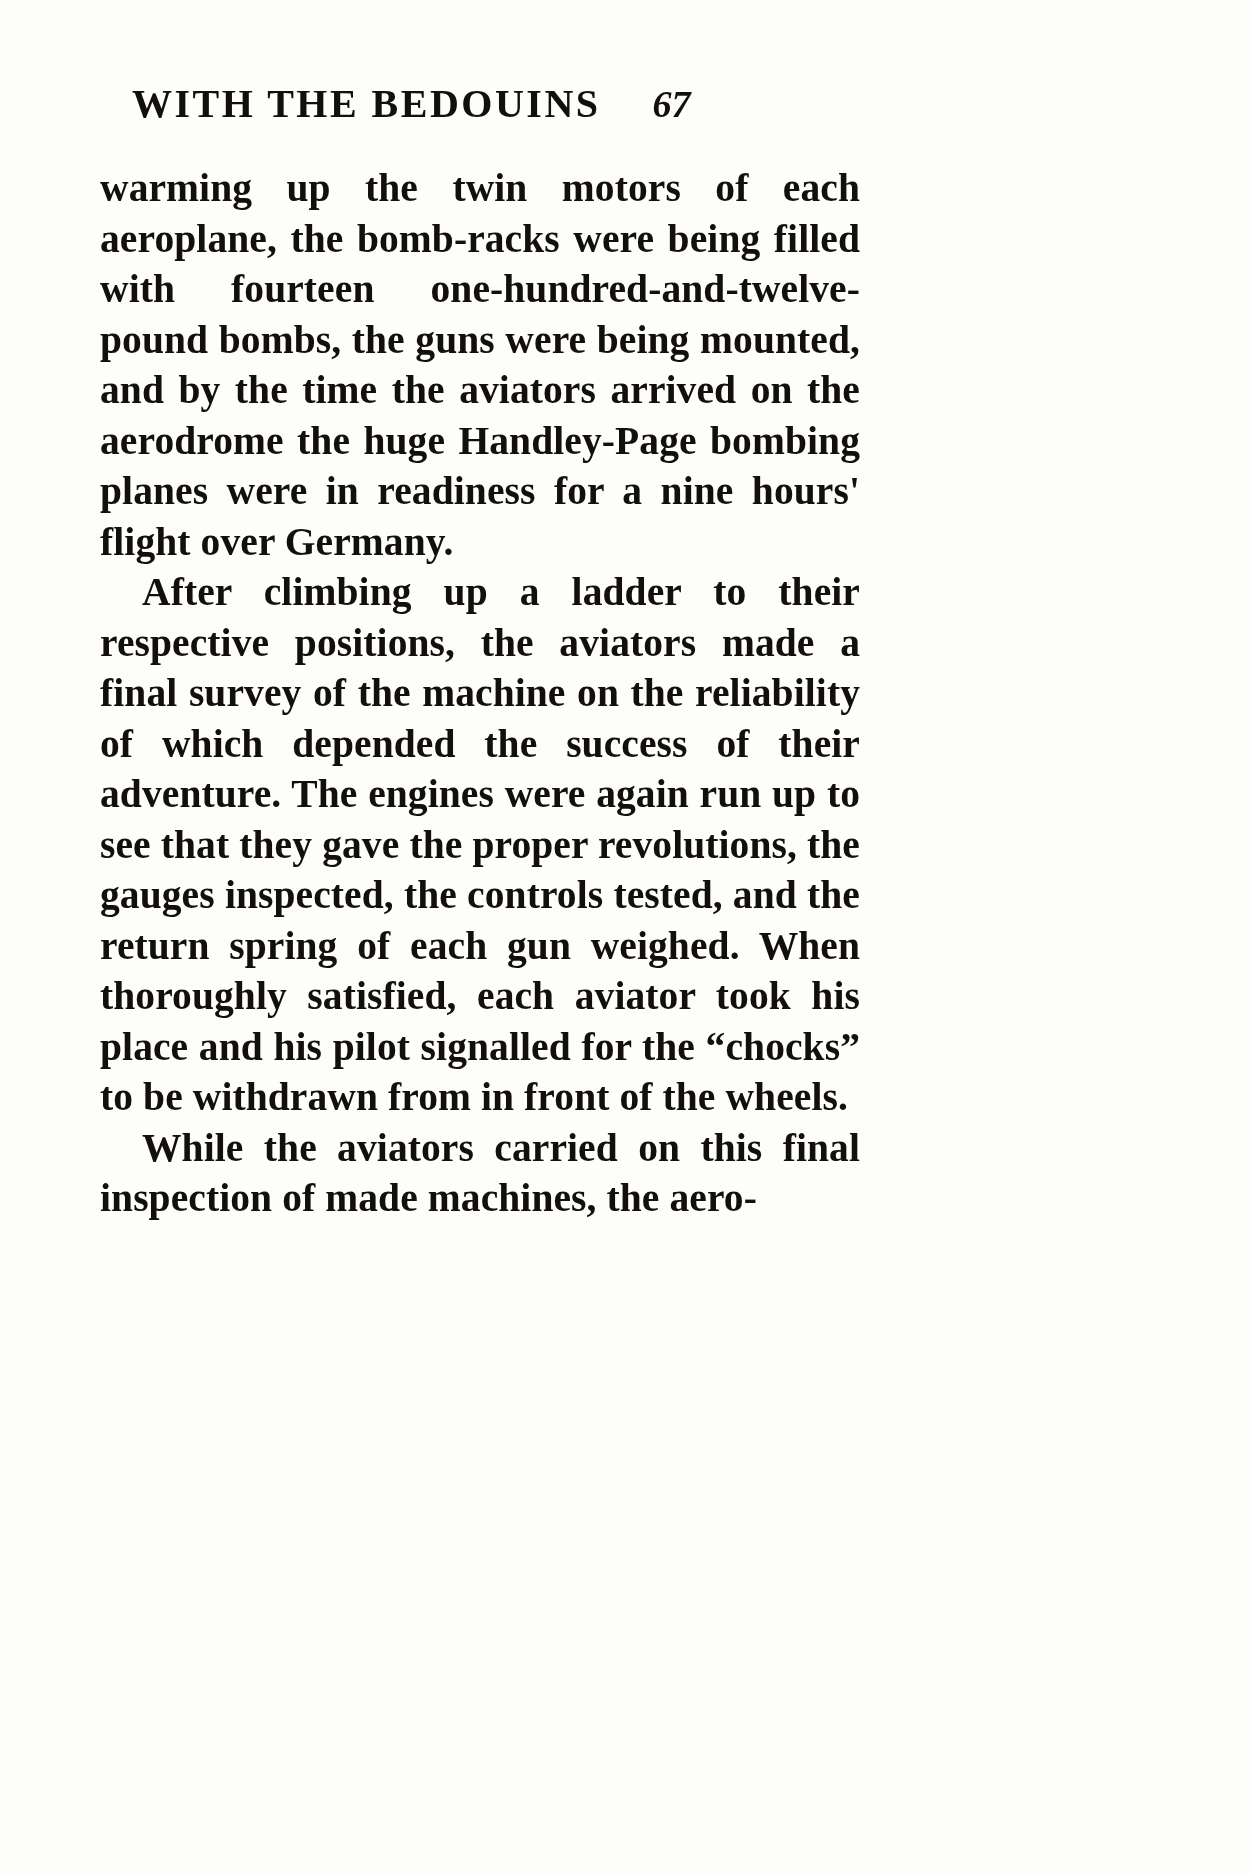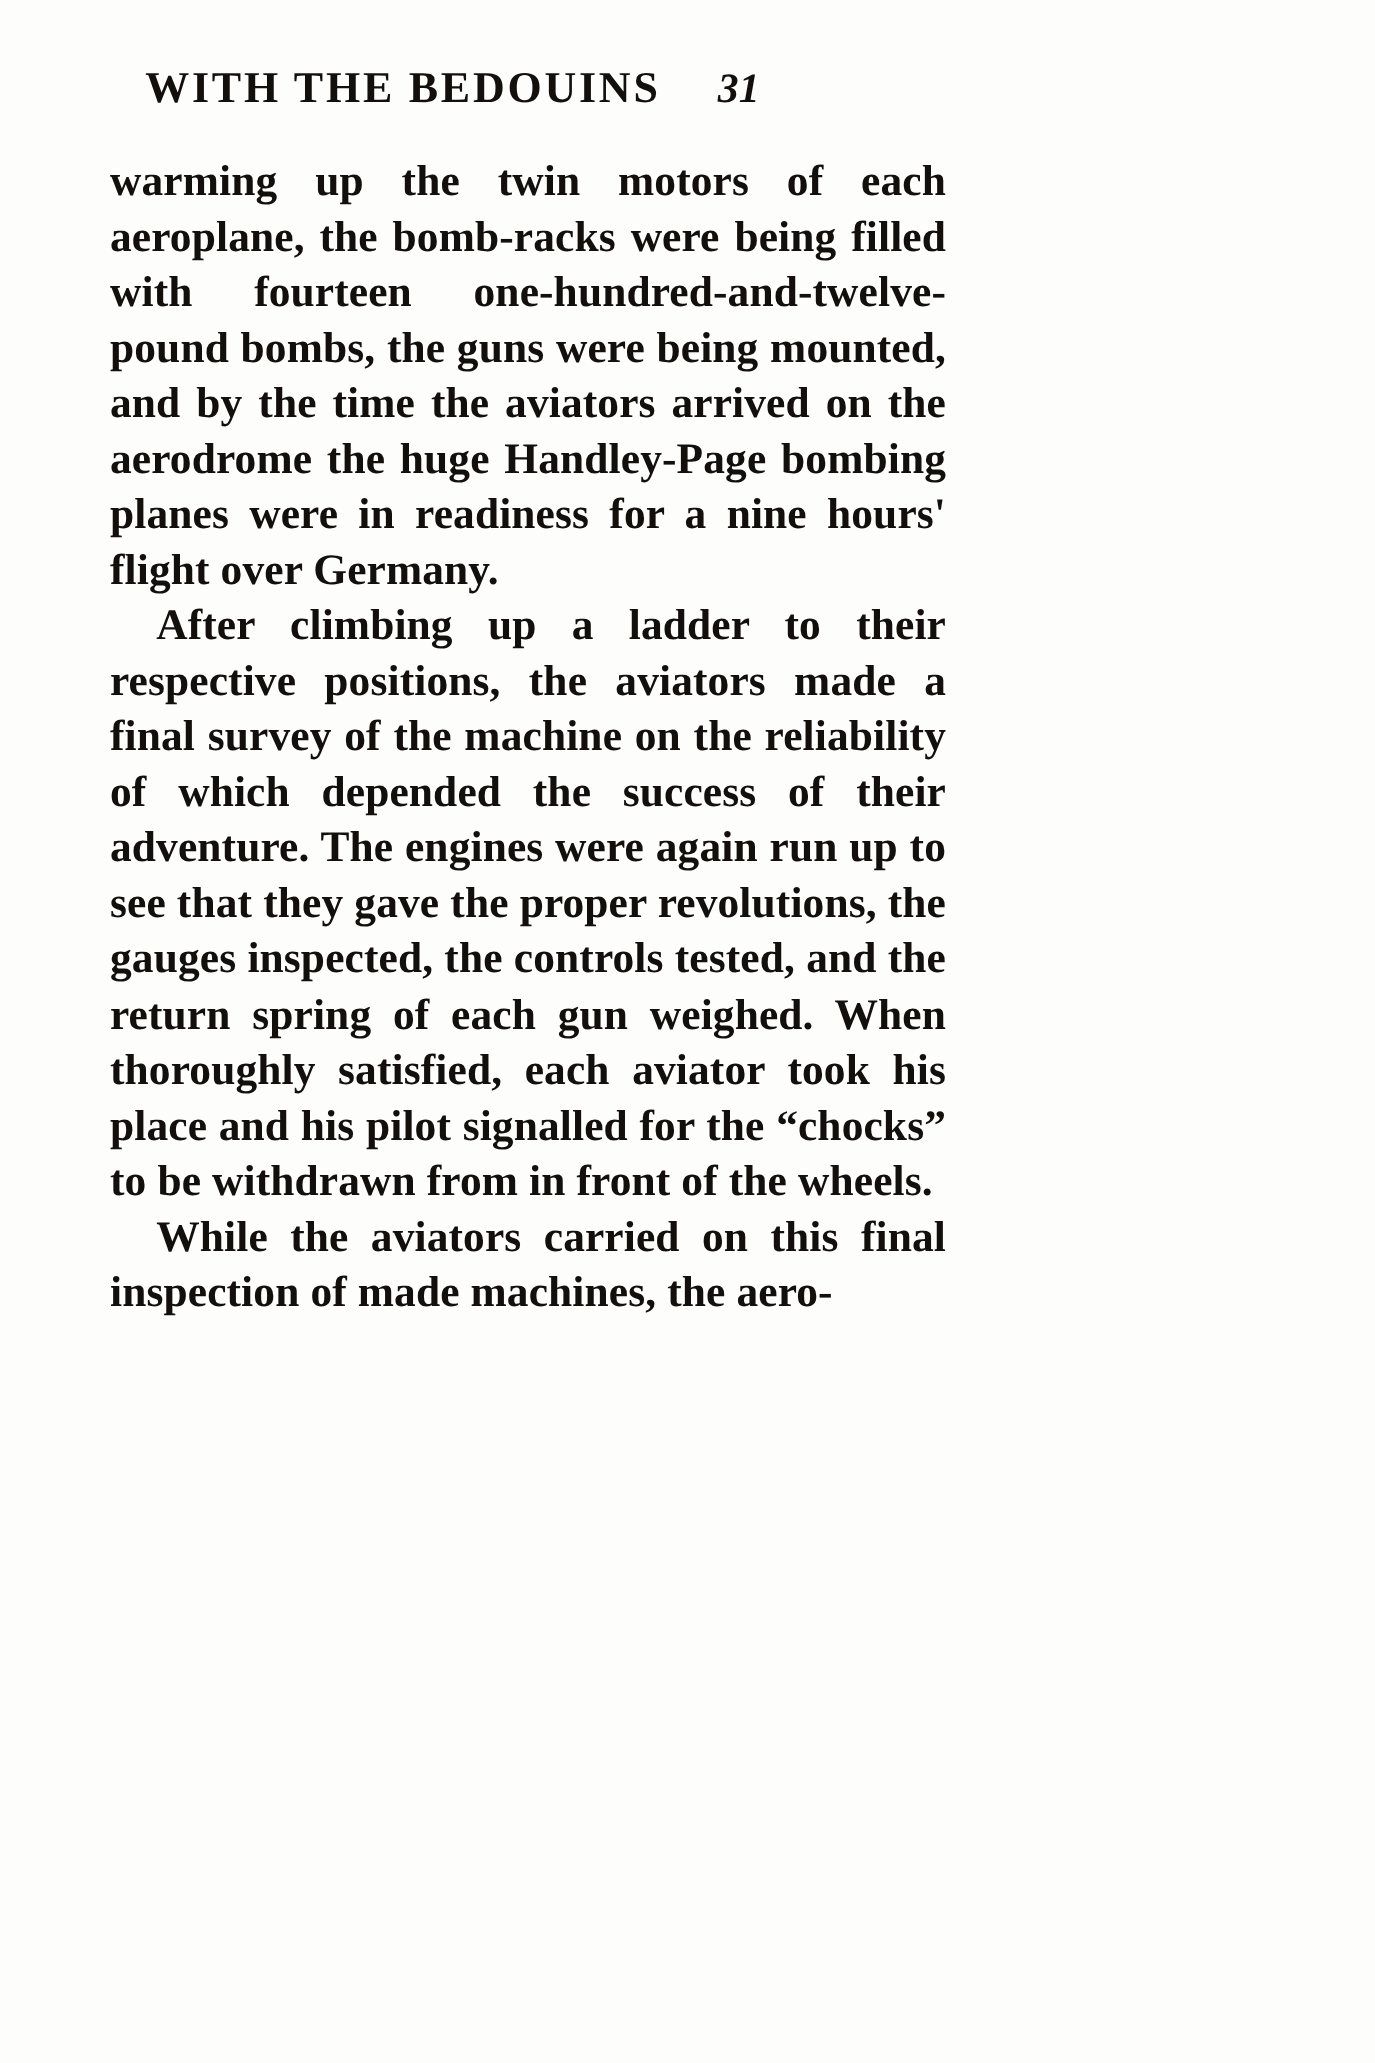--- a/index.html
+++ b/index.html
@@ -31,21 +31,21 @@
   .speck {
     position: absolute;
     background: #8e8madd;
     border-radius: 50%;
     opacity: 0.55;
   }
 
   .content {
     position: absolute;
     left: 100px;
-    top: 56px;
+    top: 80px;
     width: 760px;
   }
 
   .running-head {
     display: flex;
     align-items: baseline;
     justify-content: flex-start;
     margin: 0 0 36px 0;
     padding-left: 32px;
   }
@@ -116,21 +116,21 @@
     <div class="speck" style="left:820px;  top:1860px;width:4px;  height:4px;"></div>
     <div class="speck" style="left:300px;  top:1855px;width:30px; height:4px; border-radius:2px; transform:rotate(-20deg);"></div>
     <div class="speck" style="left:1140px; top:960px; width:4px;  height:4px;"></div>
     <div class="speck" style="left:1070px; top:1130px;width:4px;  height:4px;"></div>
   </div>
 
   <div class="content">
 
     <div class="running-head">
       <span class="title">WITH THE BEDOUINS</span>
-      <span class="folio">31</span>
+      <span class="folio">67</span>
     </div>
 
     <div class="body-text">
       <p>warming up the twin motors of each aeroplane, the bomb-racks were being filled with fourteen one-hundred-and-twelve-pound bombs, the guns were being mounted, and by the time the aviators arrived on the aerodrome the huge Handley-Page bombing planes were in readiness for a nine hours' flight over Germany.</p>
       <p class="indent">After climbing up a ladder to their respective positions, the aviators made a final survey of the machine on the reliability of which depended the success of their adventure. The engines were again run up to see that they gave the proper revolutions, the gauges inspected, the controls tested, and the return spring of each gun weighed. When thoroughly satisfied, each aviator took his place and his pilot signalled for the “chocks” to be withdrawn from in front of the wheels.</p>
       <p class="indent last-line-left">While the aviators carried on this final inspection of made machines, the aero-</p>
     </div>
 
   </div>
 </div>

